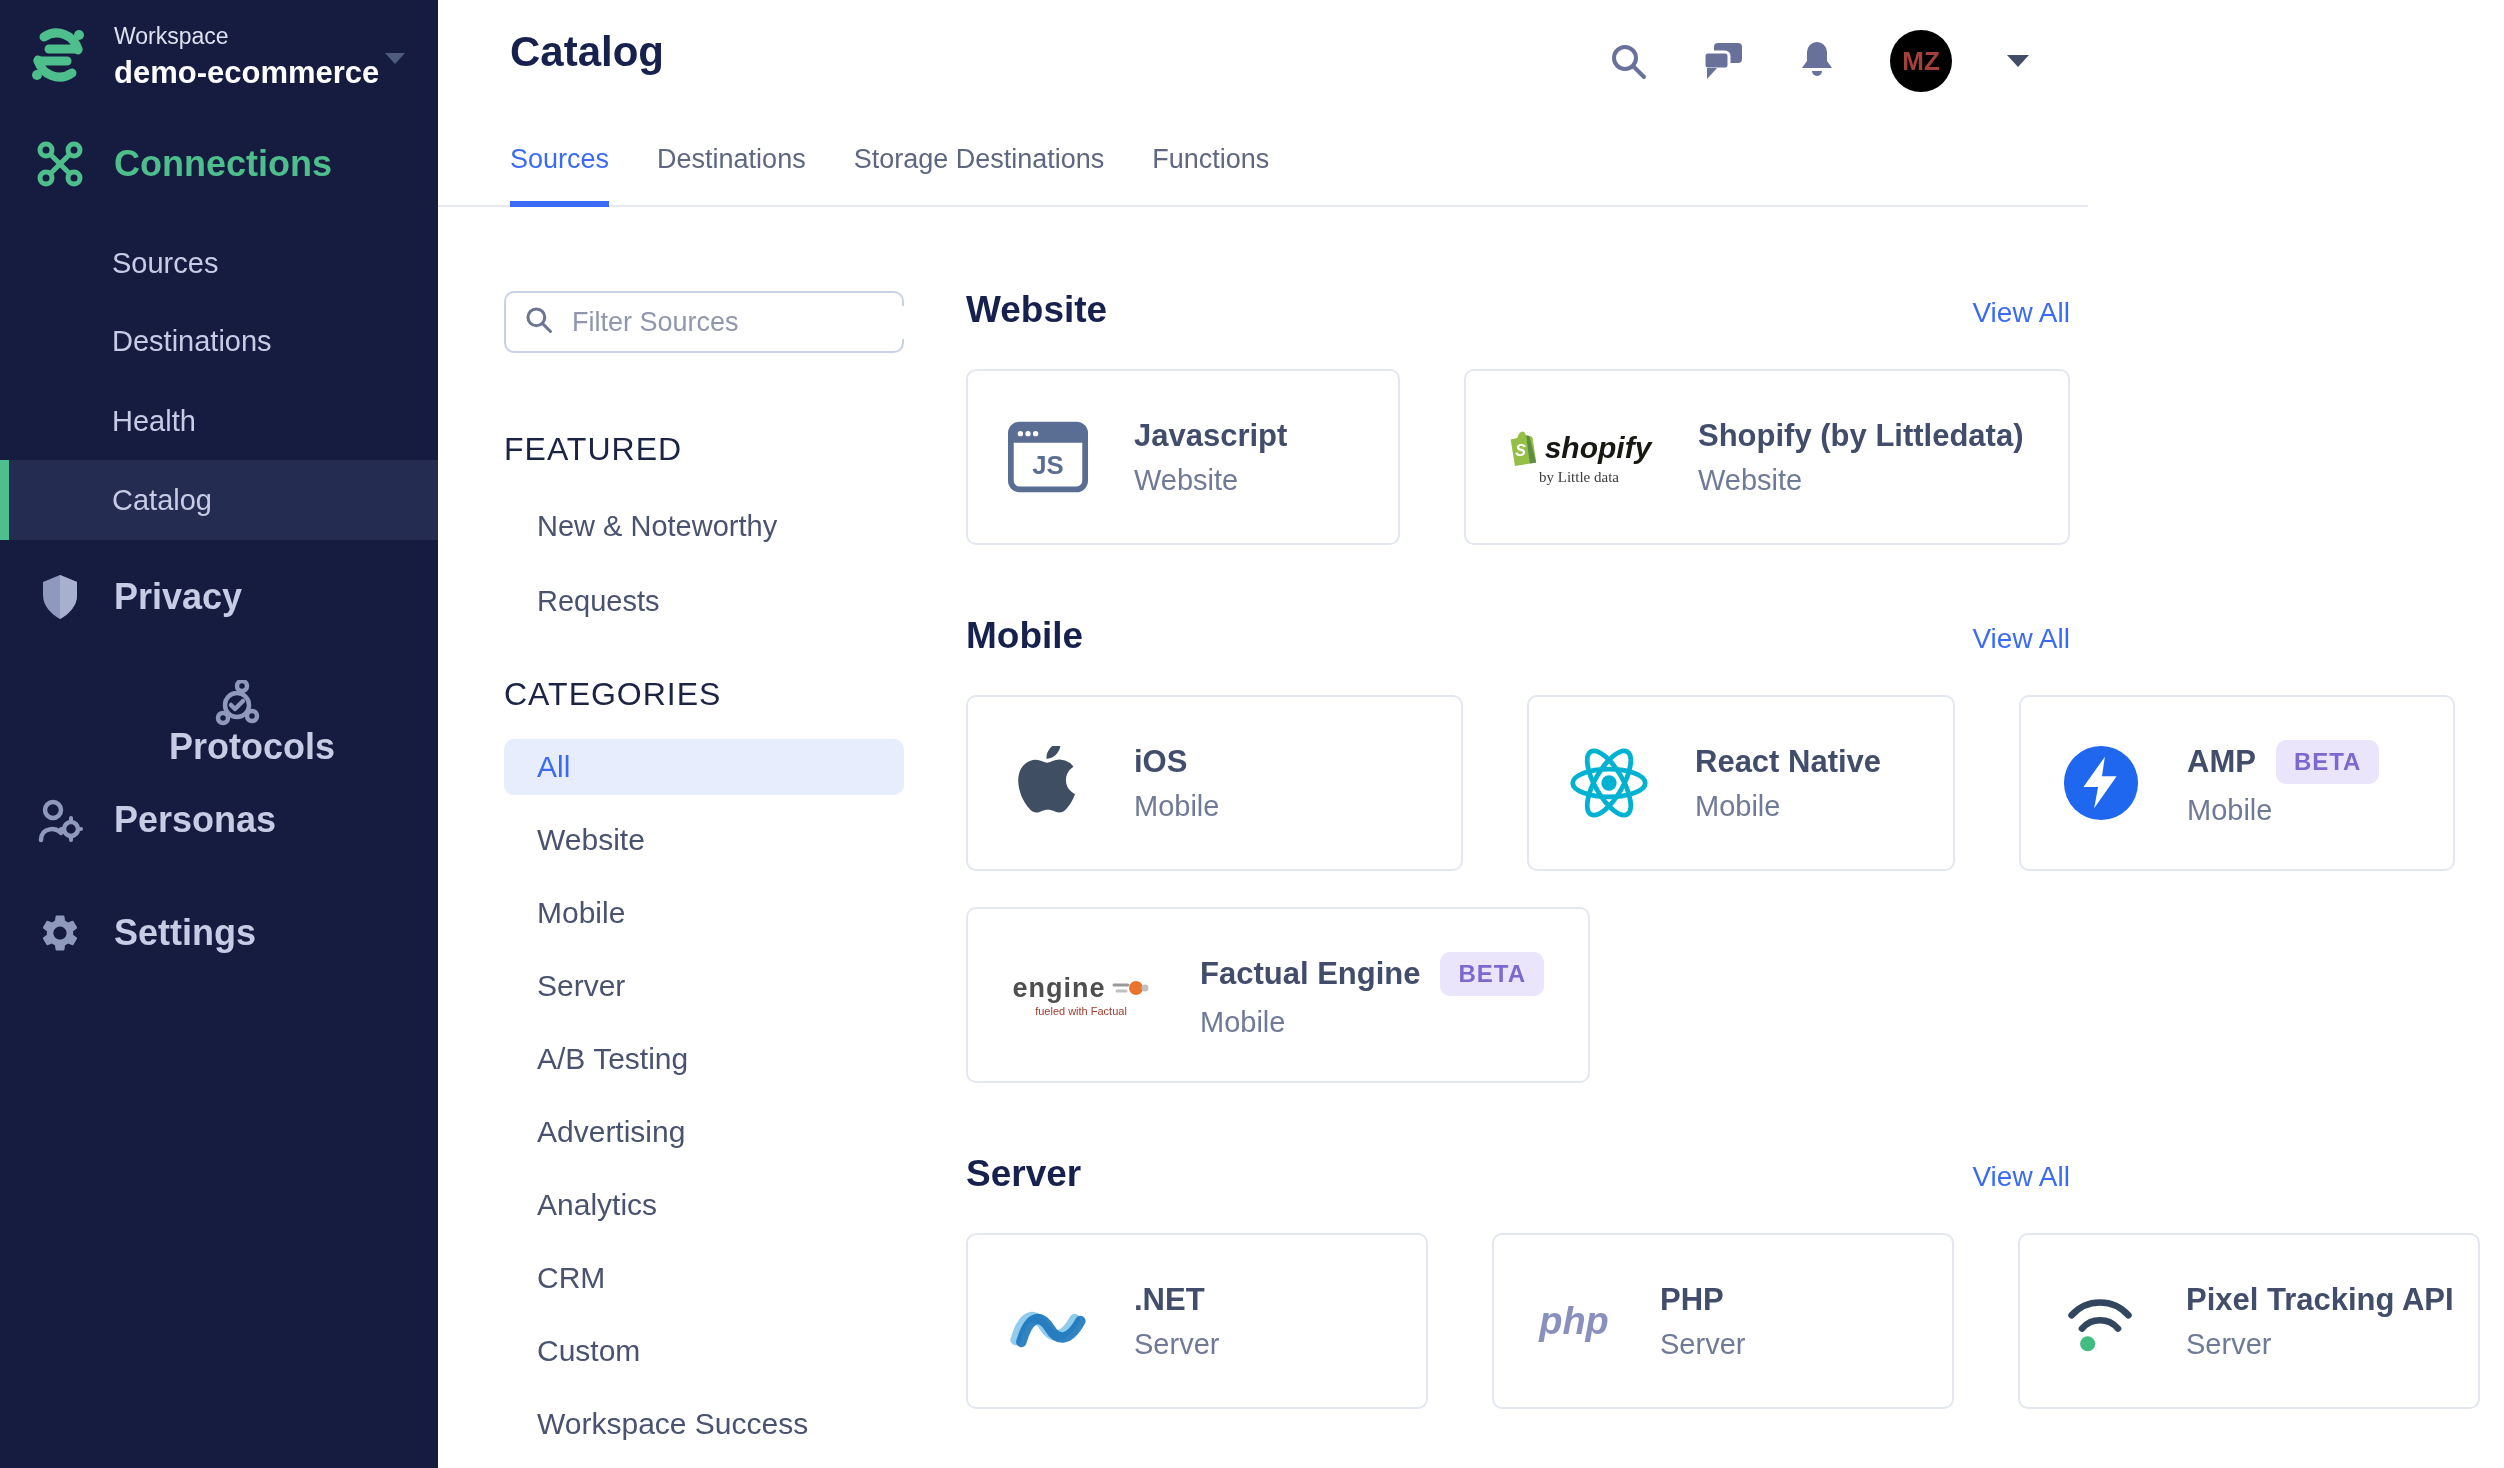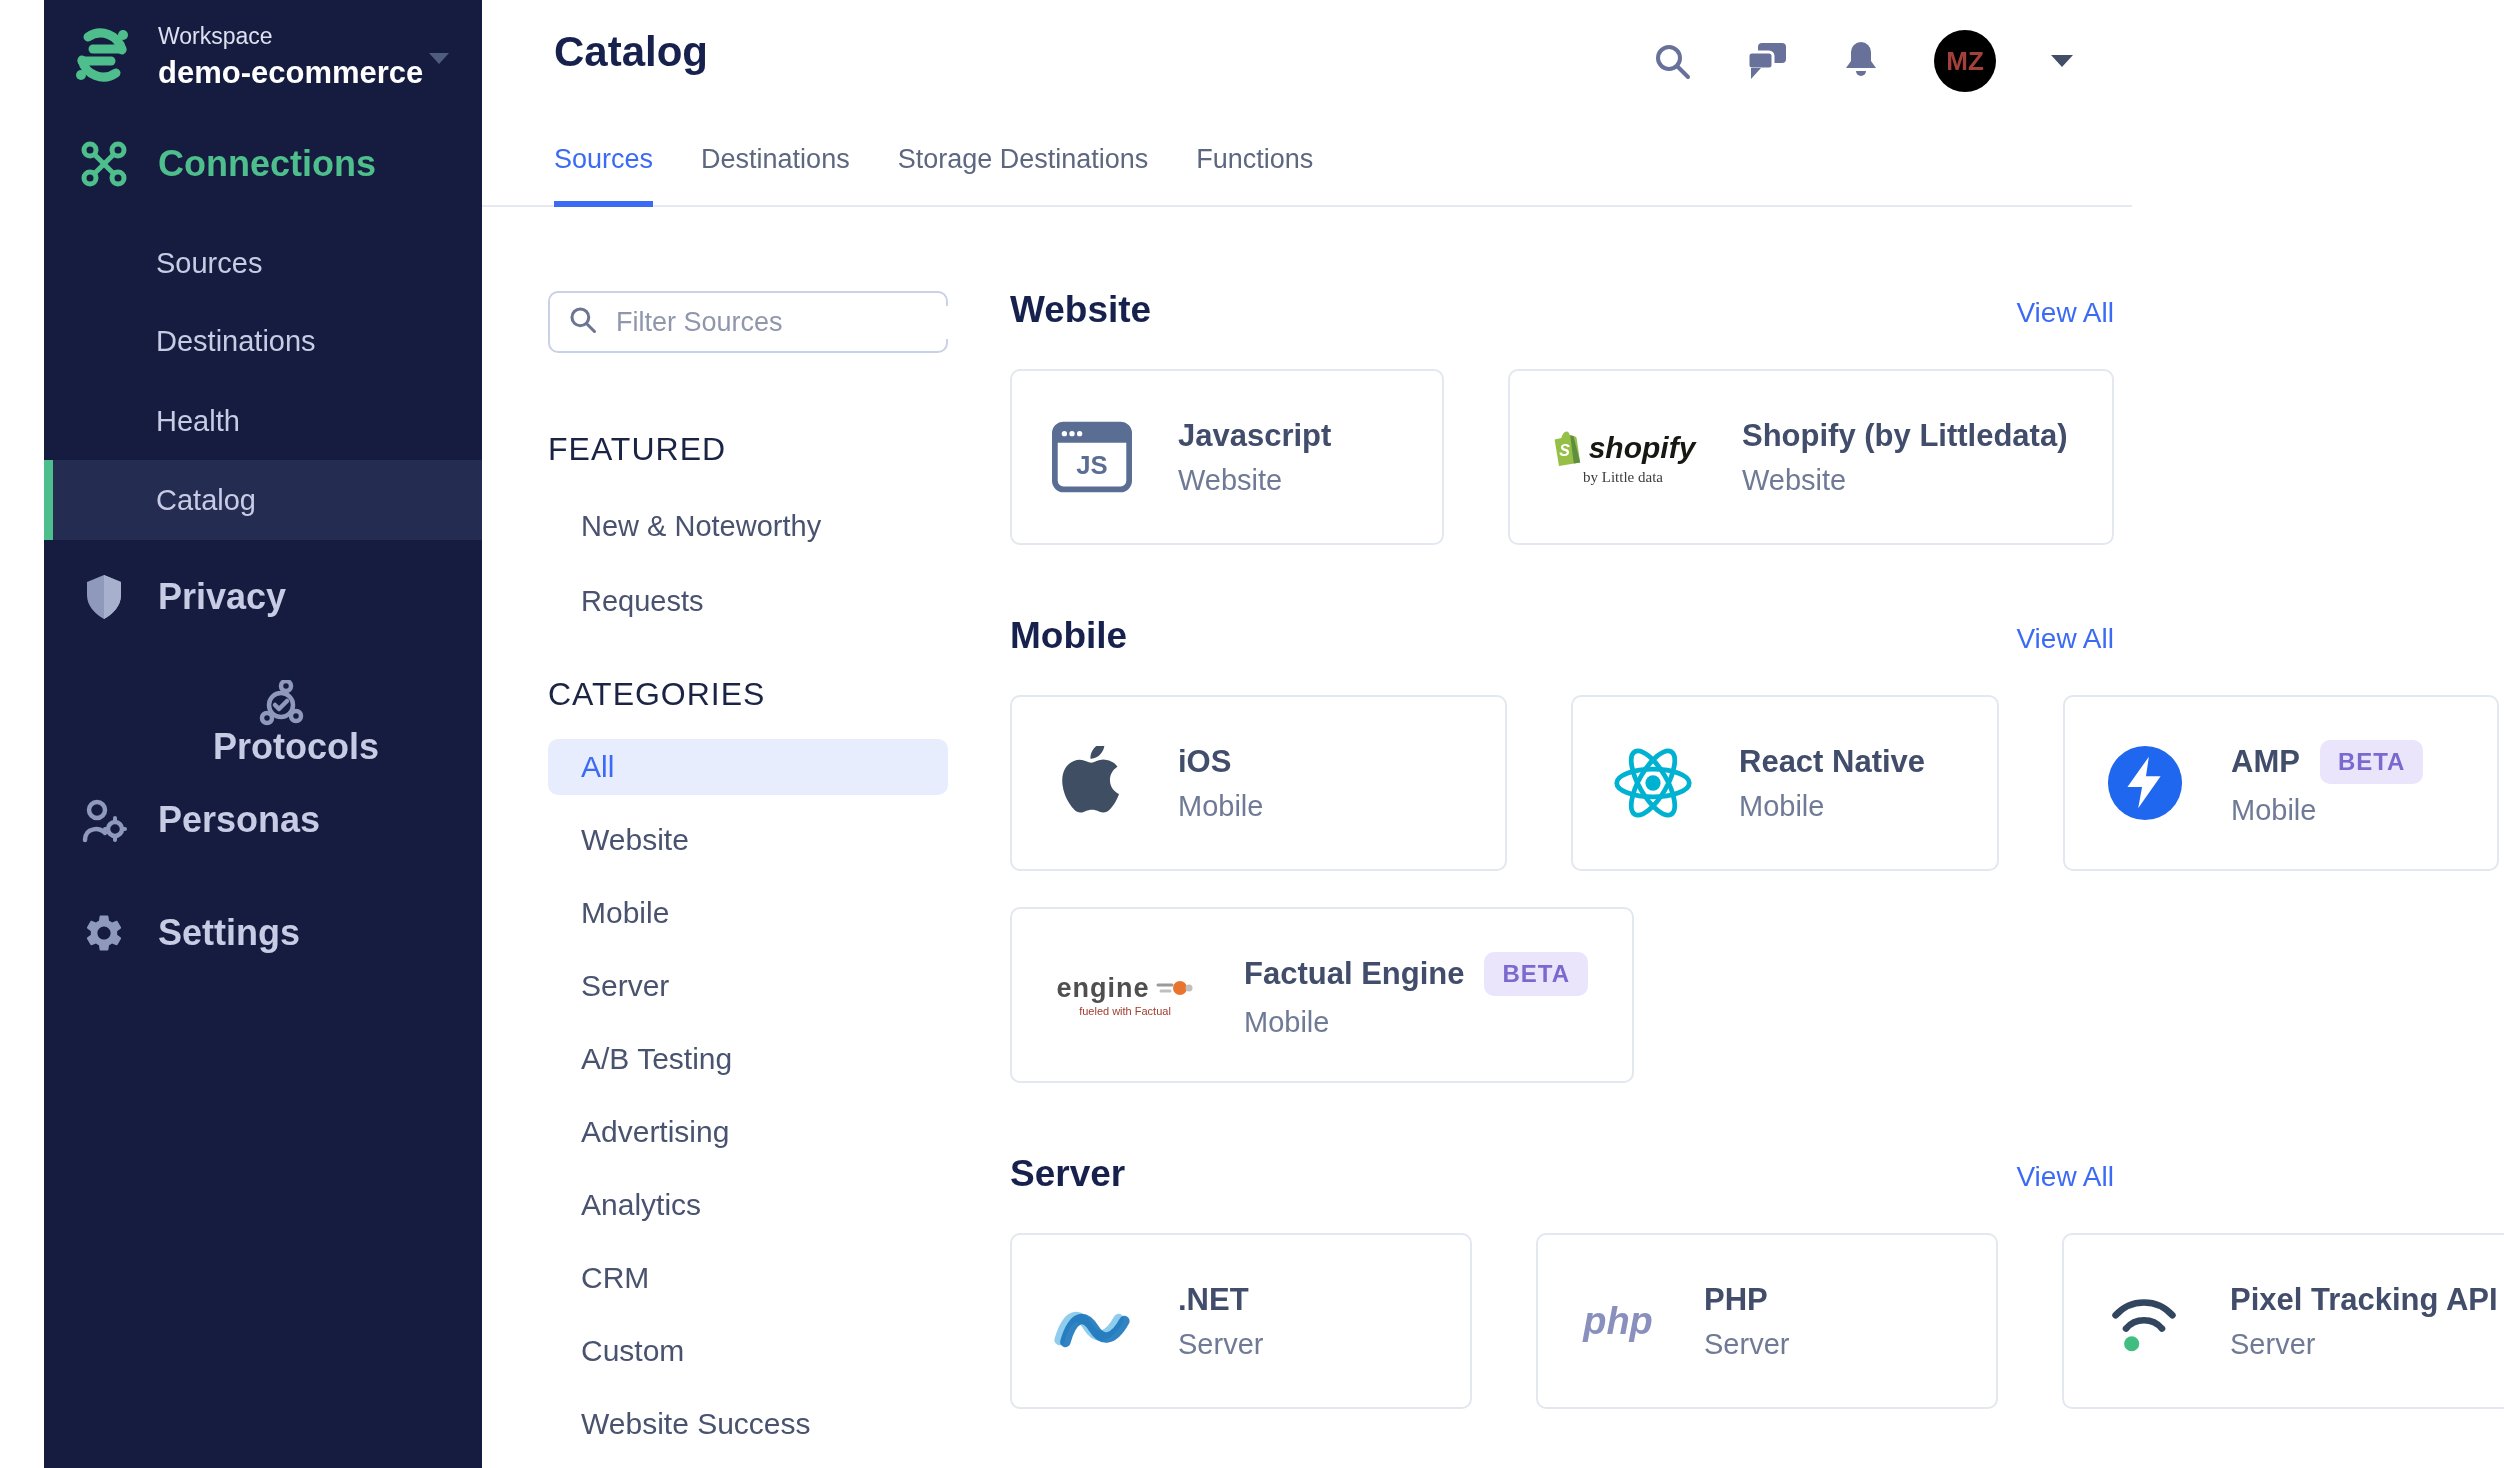--- a/index.html
+++ b/index.html
@@ -1,17 +1,17 @@
 <!DOCTYPE html>
 <html><head>
 <meta charset="utf-8">
 <style>
   html,body{margin:0;padding:0;}
   body{width:2504px;height:1468px;font-family:"Liberation Sans",sans-serif;background:#fff;overflow:hidden;}
-  .app{position:relative;width:2088px;height:1468px;display:flex;margin-left:44px;}
+  .app{position:relative;width:2088px;height:1468px;display:flex;}
 
   
   .sidebar{position:relative;flex:none;width:438px;height:100%;background:#151c3f;}
   .workspace{position:absolute;top:22px;left:26px;right:18px;height:70px;display:flex;align-items:center;cursor:pointer;}
   .ws-text{margin-left:24px;}
   .ws-label{font-size:23px;color:#dde1ef;}
   .ws-name{font-size:31px;font-weight:700;color:#ffffff;margin-top:5px;}
   .ws-caret{position:absolute;right:14px;top:30px;}
 
   .side-row{position:absolute;left:0;width:438px;display:flex;align-items:center;cursor:pointer;box-sizing:border-box;}
@@ -244,21 +244,21 @@
         <div class="cat-list">
           <div class="cat-item active">All</div>
           <div class="cat-item">Website</div>
           <div class="cat-item">Mobile</div>
           <div class="cat-item">Server</div>
           <div class="cat-item">A/B Testing</div>
           <div class="cat-item">Advertising</div>
           <div class="cat-item">Analytics</div>
           <div class="cat-item">CRM</div>
           <div class="cat-item">Custom</div>
-          <div class="cat-item">Website Success</div>
+          <div class="cat-item">Workspace Success</div>
           <div class="cat-item">Email Marketing</div>
         </div>
       </div>
 
       <div class="catalogcol">
 
         <div class="sec first">
           <div class="sec-head">
             <span class="sec-title">Website</span>
             <span class="view-all">View All</span>

